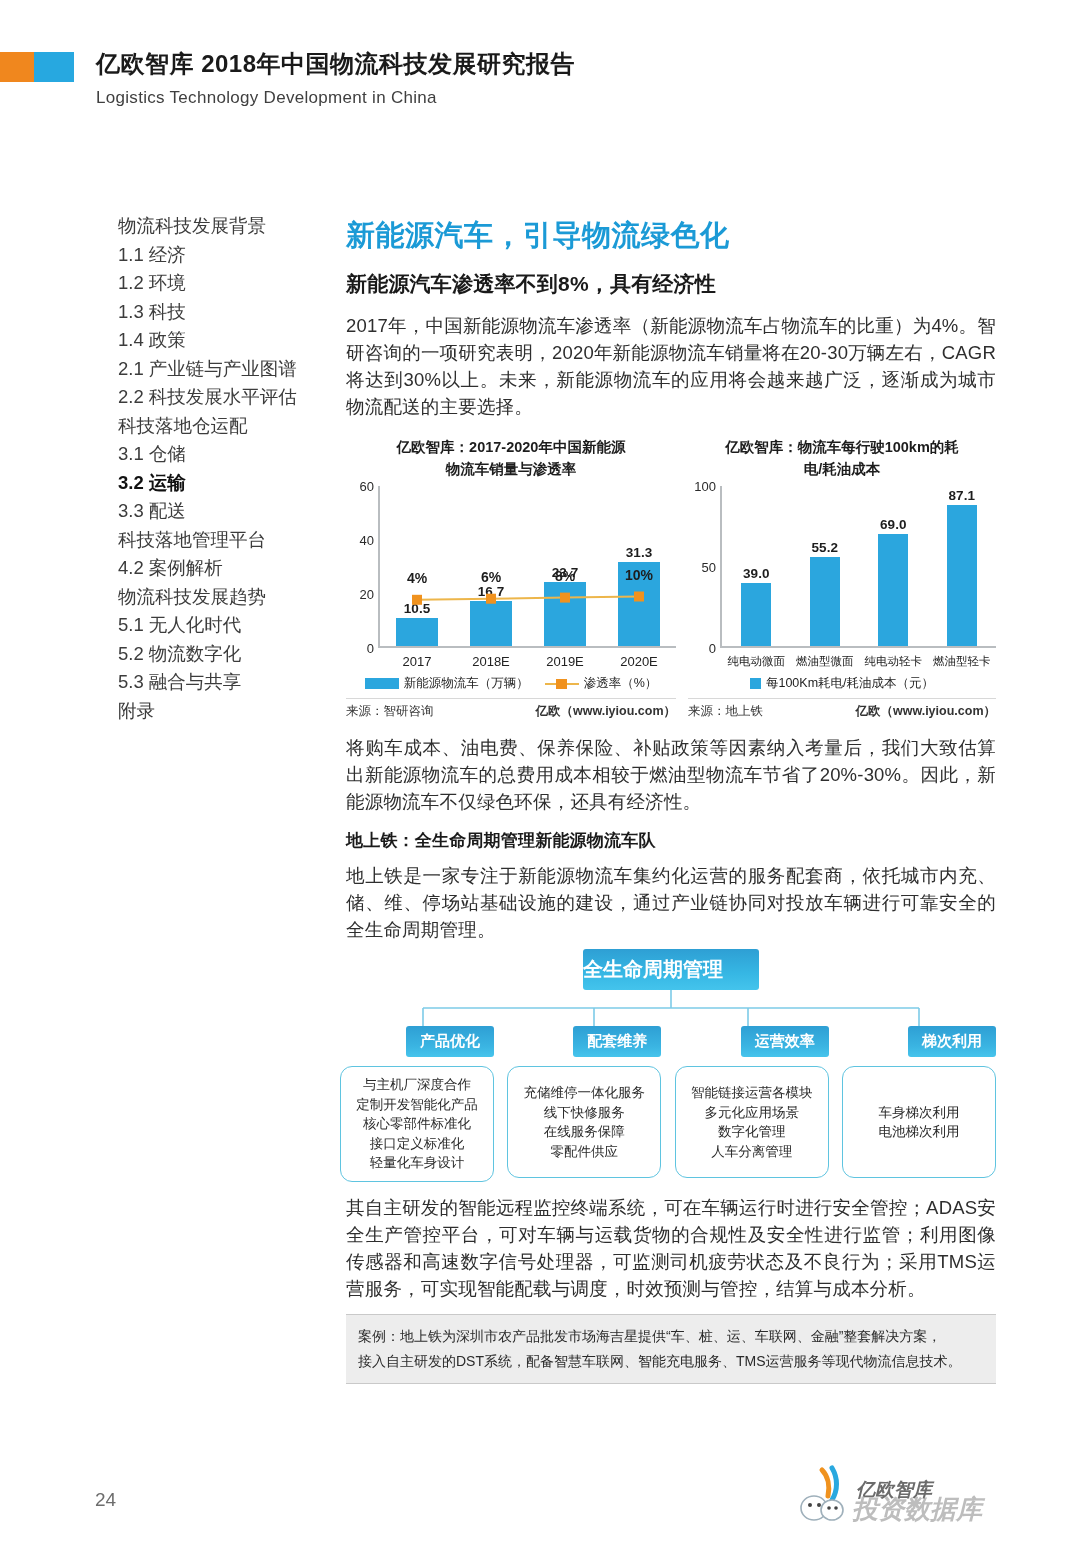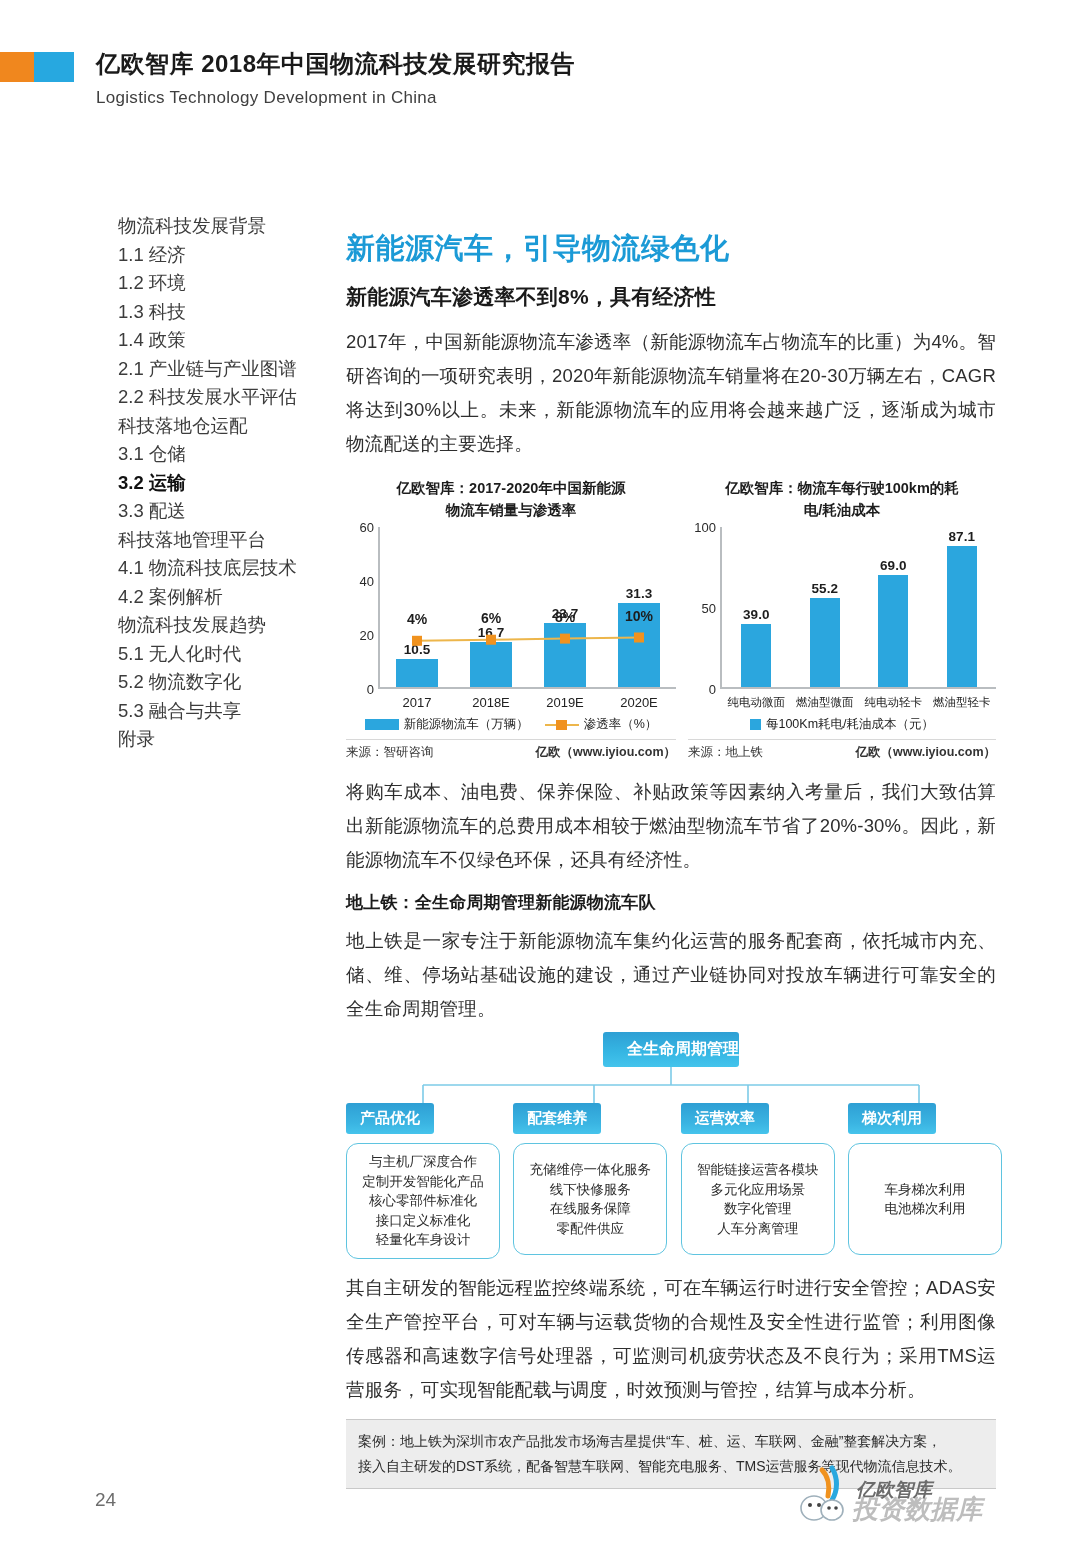--- a/index.html
+++ b/index.html
@@ -24,36 +24,36 @@
     position:absolute; left:96px; top:88px;
     font-size:17px; color:#3f3f3f; letter-spacing:0.3px;
   }
 
   
   .toc { position:absolute; left:88px; top:212px; width:250px;margin-left:30px; }
   .toc-item { font-size:18.5px; line-height:28.5px; color:#3c3c3c; white-space:nowrap; }
   .toc-item.is-active { font-weight:bold; color:#111; }
 
   
-  .main { position:absolute; left:346px; top:229px; width:650px; }
+  .main { position:absolute; left:346px; top:216px; width:650px; }
 
   .h1 {
     font-size:29px; font-weight:bold; color:#1b9ad6; letter-spacing:0.5px;
     margin-bottom:14px;
   }
   .h2 {
     font-size:21px; font-weight:bold; color:#1a1a1a; letter-spacing:0.2px;
     margin-bottom:14px;
   }
   .h3 {
     font-size:17px; font-weight:bold; color:#1a1a1a; letter-spacing:0.2px;
     margin-top:14px; margin-bottom:10px;
   }
   .para {
-    font-size:18.5px; line-height:34px; color:#2e2e2e; text-align:justify;
+    font-size:18.5px; line-height:27px; color:#2e2e2e; text-align:justify;
     letter-spacing:0.2px;
   }
 
   
   .charts { display:flex; gap:12px; margin:16px 0 14px 0; }
   .chart-card { position:relative; }
   .chart-left  { width:330px; }
   .chart-right { width:308px; }
   .chart-title {
     text-align:center; font-size:14.5px; font-weight:bold; color:#1d1d1d;
@@ -98,29 +98,29 @@
   .srcrow {
     display:flex; justify-content:space-between; align-items:center;
     margin-top:6px; font-size:12.5px; color:#333; border-top:1px solid #d8d8d8; padding-top:4px;
   }
   .srcrow .right { font-weight:bold; }
 
   
   .diagram { margin-top:6px; position:relative; }
   .dia-title { text-align:center; font-size:15.5px; font-weight:bold; color:#1d1d1d; margin-bottom:14px; }
   .dia-root {
-    width:136px; margin:0 auto;
+    width:176px; margin:0 auto;
     background:linear-gradient(180deg,#2e9fd4 0%, #36b7e4 60%, #44c4ec 100%);
-    color:#fff; font-size:16px; font-weight:bold; text-align:right;
+    color:#fff; font-size:20px; font-weight:bold; text-align:left;
     padding:7px 0; border-radius:3px; position:relative; z-index:3;
   }
   .connectors { position:relative; height:36px; }
   .connectors svg { position:absolute; left:0; top:-4px; width:100%; height:44px; }
   .dia-cols { display:flex; justify-content:space-between; gap:8px; position:relative; }
-  .dia-col { width:148px; display:flex; flex-direction:column; align-items:flex-start; }
+  .dia-col { width:148px; display:flex; flex-direction:column; align-items:flex-end; }
   .dia-chip {
     background:linear-gradient(180deg,#2e9fd4 0%, #3ab4e2 65%, #46c4ec 100%);
     color:#fff; font-size:15px; font-weight:bold; text-align:center;
     padding:6px 14px; border-radius:3px; position:relative; z-index:2;
   }
   .dia-box {
     margin-top:9px; width:154px; min-height:112px;
     border:1.6px solid #5fc4e0; border-radius:12px;
     background:#fff;
     display:flex; flex-direction:column; align-items:center; justify-content:center;
@@ -158,21 +158,20 @@
       <div class="toc-item">1.2 环境</div>
       <div class="toc-item">1.3 科技</div>
       <div class="toc-item">1.4 政策</div>
       <div class="toc-item">2.1 产业链与产业图谱</div>
       <div class="toc-item">2.2 科技发展水平评估</div>
       <div class="toc-item">科技落地仓运配</div>
       <div class="toc-item">3.1 仓储</div>
       <div class="toc-item is-active">3.2 运输</div>
       <div class="toc-item">3.3 配送</div>
       <div class="toc-item">科技落地管理平台</div>
-      <div class="toc-item">4.1 物流科技底层技术</div>
       <div class="toc-item">4.2 案例解析</div>
       <div class="toc-item">物流科技发展趋势</div>
       <div class="toc-item">5.1 无人化时代</div>
       <div class="toc-item">5.2 物流数字化</div>
       <div class="toc-item">5.3 融合与共享</div>
       <div class="toc-item">附录</div>
     </div>
 
   <div class="main">
 

